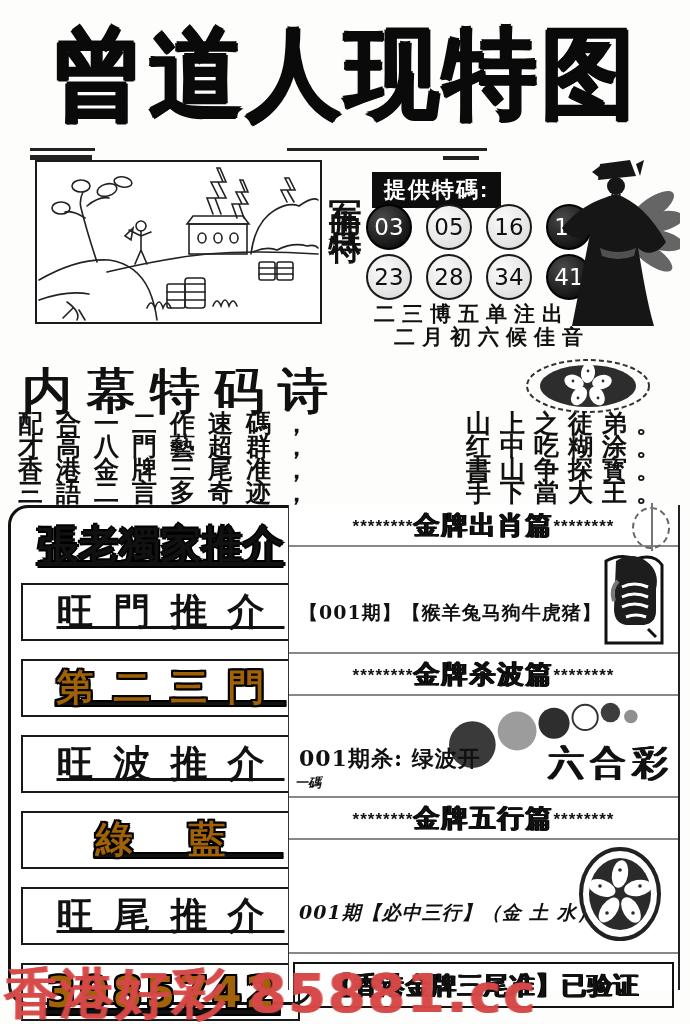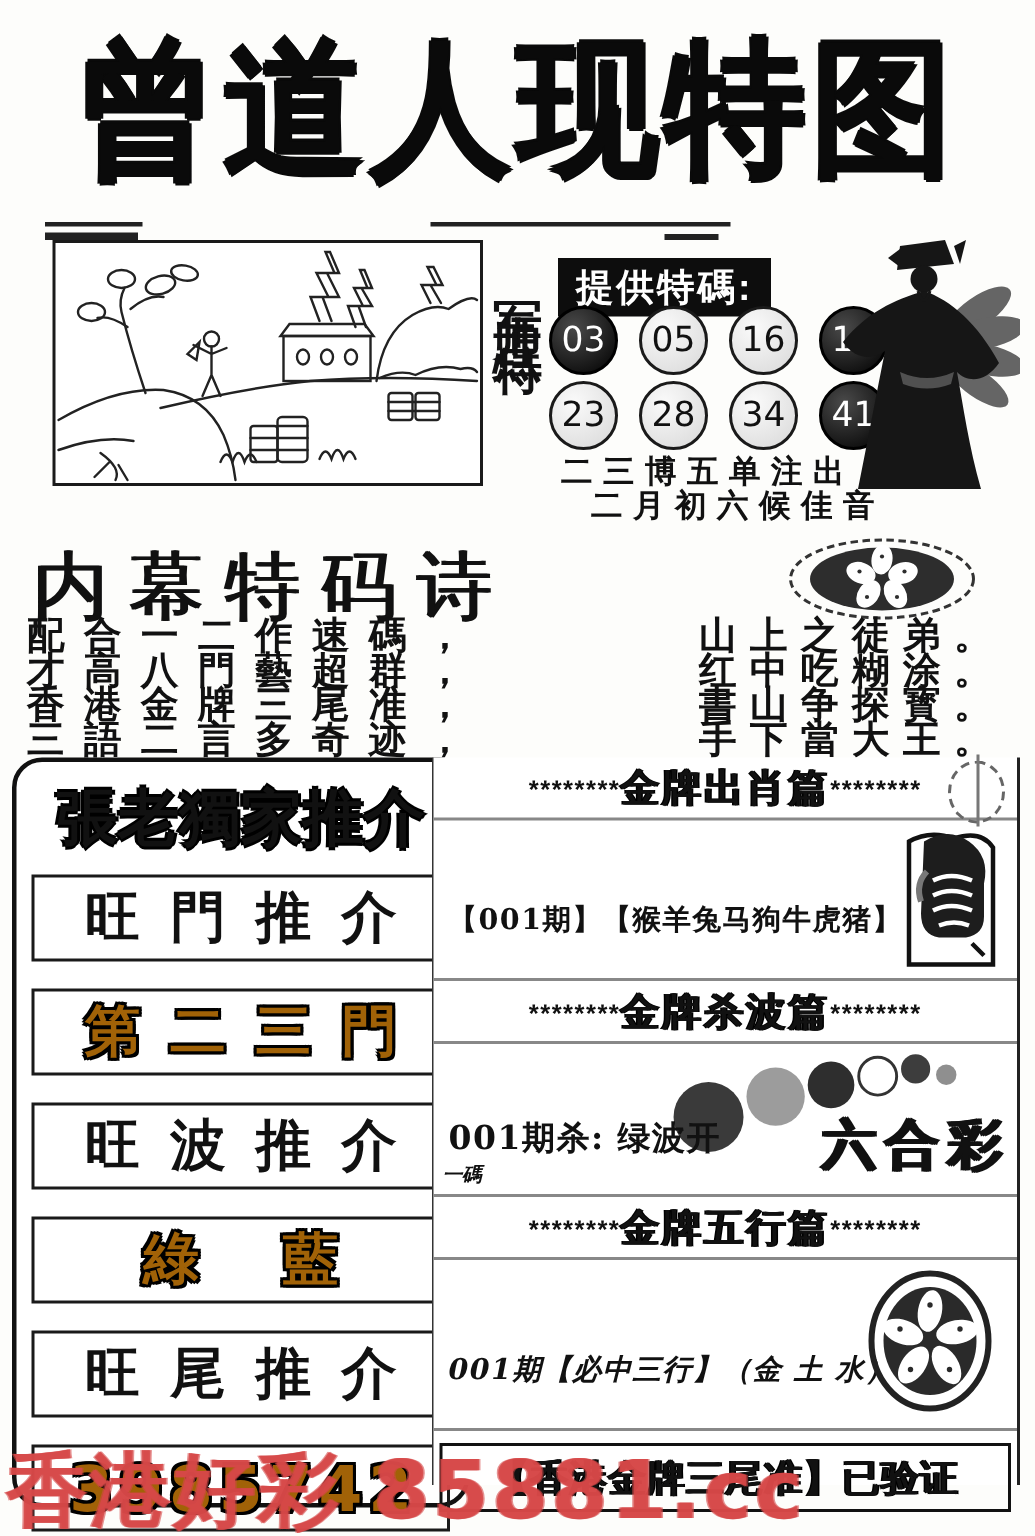--- a/index.html
+++ b/index.html
@@ -31,21 +31,21 @@
   
   .advisor-block{left:320px;top:158px;width:360px;height:172px;}
   .v-label{
     left:2px;top:16px;height:156px;
     writing-mode:vertical-rl;text-orientation:upright;
     font-size:33px;font-weight:900;letter-spacing:10px;
     font-family:"DejaVu Sans", sans-serif;
   }
   .codes-label{
     left:52px;top:14px;background:#0d0d0d;color:#fff;
-    font-size:25px;font-weight:700;padding:3px 12px;letter-spacing:2px;
+    font-size:22px;font-weight:700;padding:3px 12px;letter-spacing:2px;
   }
   .balls-row{left:46px;display:flex;gap:14px;}
   .balls-row.r1{top:46px;}
   .balls-row.r2{top:96px;}
   .ball{
     width:42px;height:42px;border-radius:50%;
     border:2px solid #1a1a1a;
     background:radial-gradient(circle at 35% 30%, #fafafa, #d8d8d8);
     color:#111;font-size:23px;font-weight:400;
     display:flex;align-items:center;justify-content:center;
@@ -76,21 +76,21 @@
     font-size:25px;font-weight:800;line-height:23px;margin-bottom:0;
     height:23px;
   }
   .poem-left{letter-spacing:13px;white-space:nowrap;}
   .poem-right{letter-spacing:9px;white-space:nowrap;}
 
   
   .left-box{
     left:8px;top:505px;width:305px;height:500px;
     border:3px solid #111;border-radius:20px;background:#fff;
-    box-sizing:border-box;padding:8px 8px 6px 8px;
+    box-sizing:border-box;padding:8px 8px 6px 8px;text-decoration:underline;
   }
   .lb-header{
     text-align:center;font-size:41px;font-weight:900;letter-spacing:0px;
     font-family:"DejaVu Sans", sans-serif;white-space:nowrap;
     text-shadow:2px 0 #000,-2px 0 #000,0 2px #000,0 -2px #000;
     margin:2px 0 10px 0;
   }
   .lb-row{
     border:2px solid #1a1a1a;height:54px;margin:0 2px 18px 2px;
     display:flex;align-items:center;justify-content:center;
@@ -131,21 +131,21 @@
     font-size:19px;font-weight:700;letter-spacing:1px;
     font-family:"DejaVu Serif", serif;white-space:nowrap;
   }
   .rp-note{position:absolute;left:6px;bottom:4px;font-size:13px;font-weight:700;font-style:italic;}
   .fist-box{position:absolute;right:10px;top:4px;width:72px;height:96px;}
   .fist-box svg{width:100%;height:100%;}
   .balls-graphic{position:absolute;right:8px;top:2px;width:230px;height:70px;}
   .balls-graphic svg{width:100%;height:100%;}
   .brand{
     position:absolute;right:4px;bottom:8px;
-    font-size:36px;font-weight:700;letter-spacing:6px;
+    font-size:36px;font-weight:400;letter-spacing:6px;
     font-family:"DejaVu Sans", sans-serif;white-space:nowrap;
     text-shadow:1.5px 0 #111,-1.5px 0 #111;
   }
   .flower-box{position:absolute;right:16px;top:6px;width:84px;height:96px;}
   .flower-box svg{width:100%;height:100%;}
   .rp-footer{
     margin:8px 4px 0 4px;height:42px;border:2px solid #111;
     display:flex;align-items:center;justify-content:center;
   }
   .rp-footer span{

